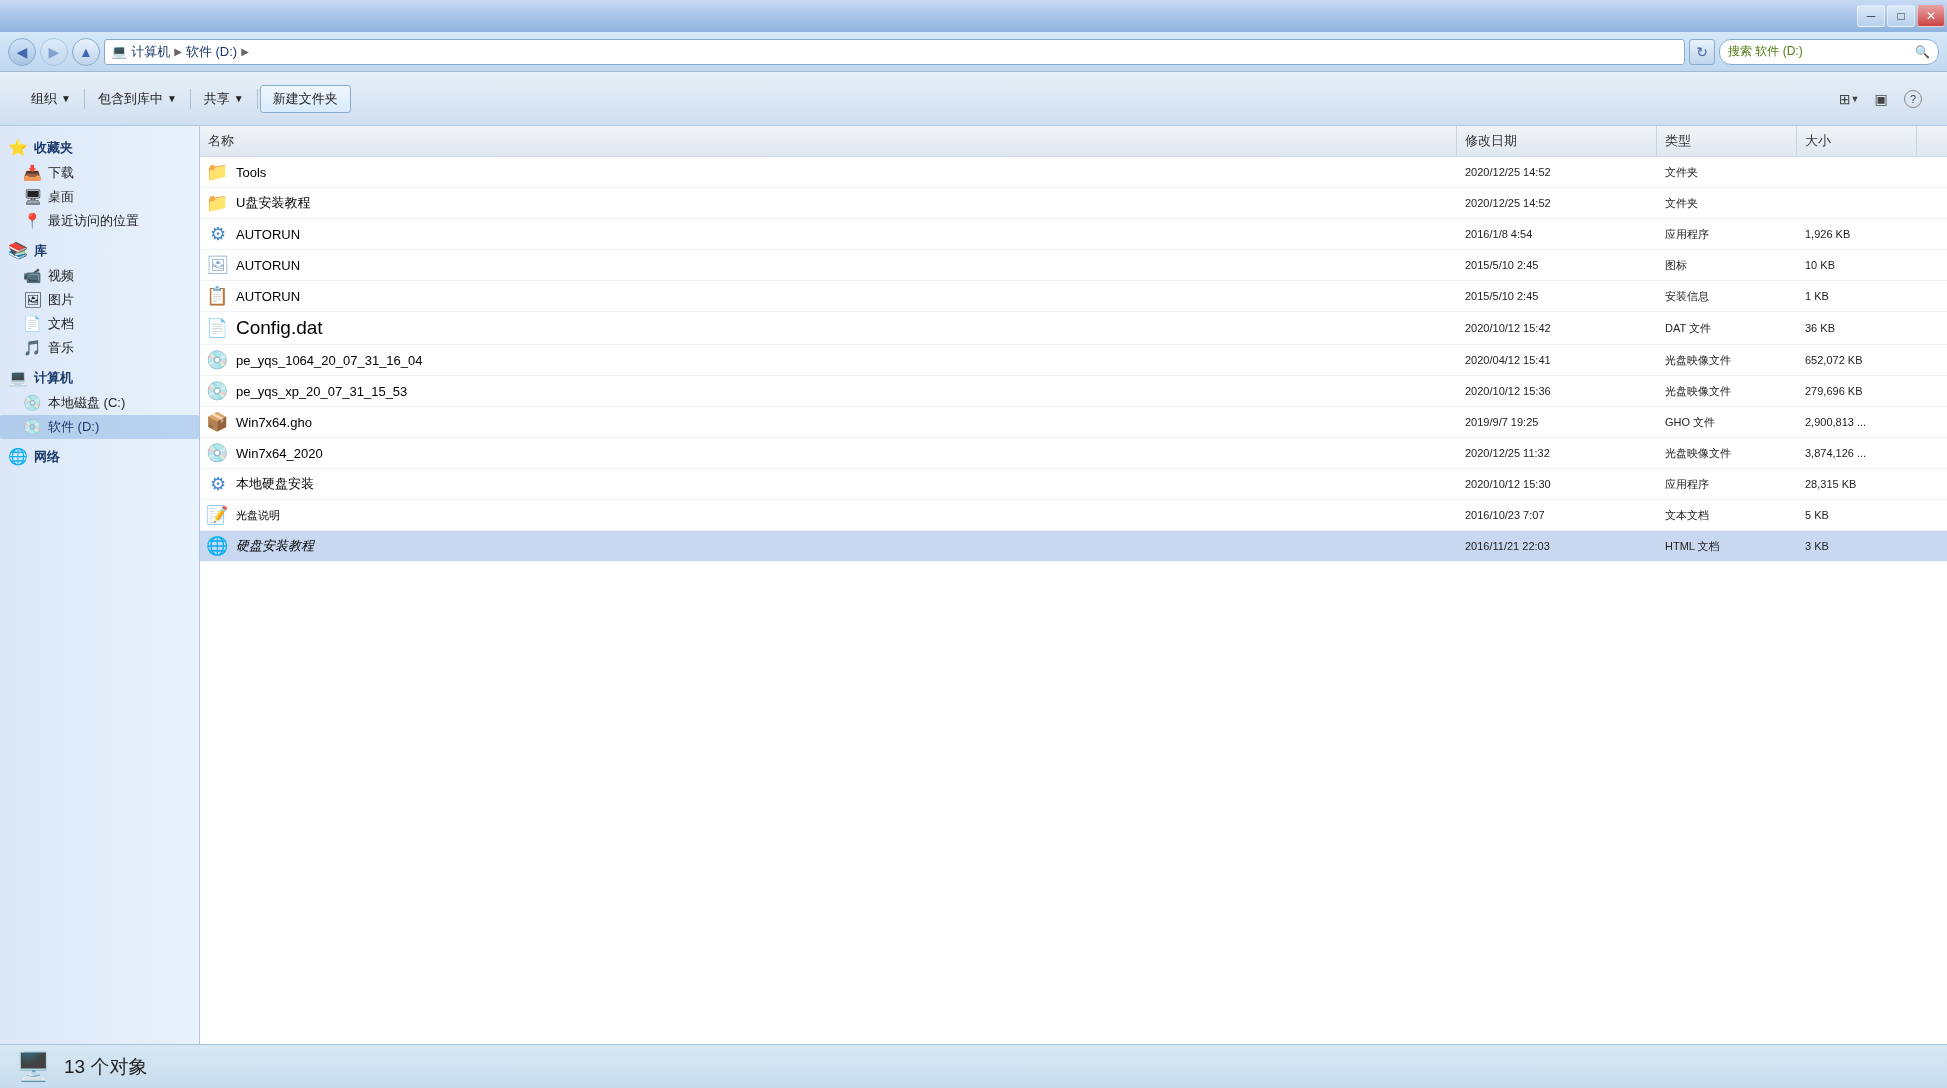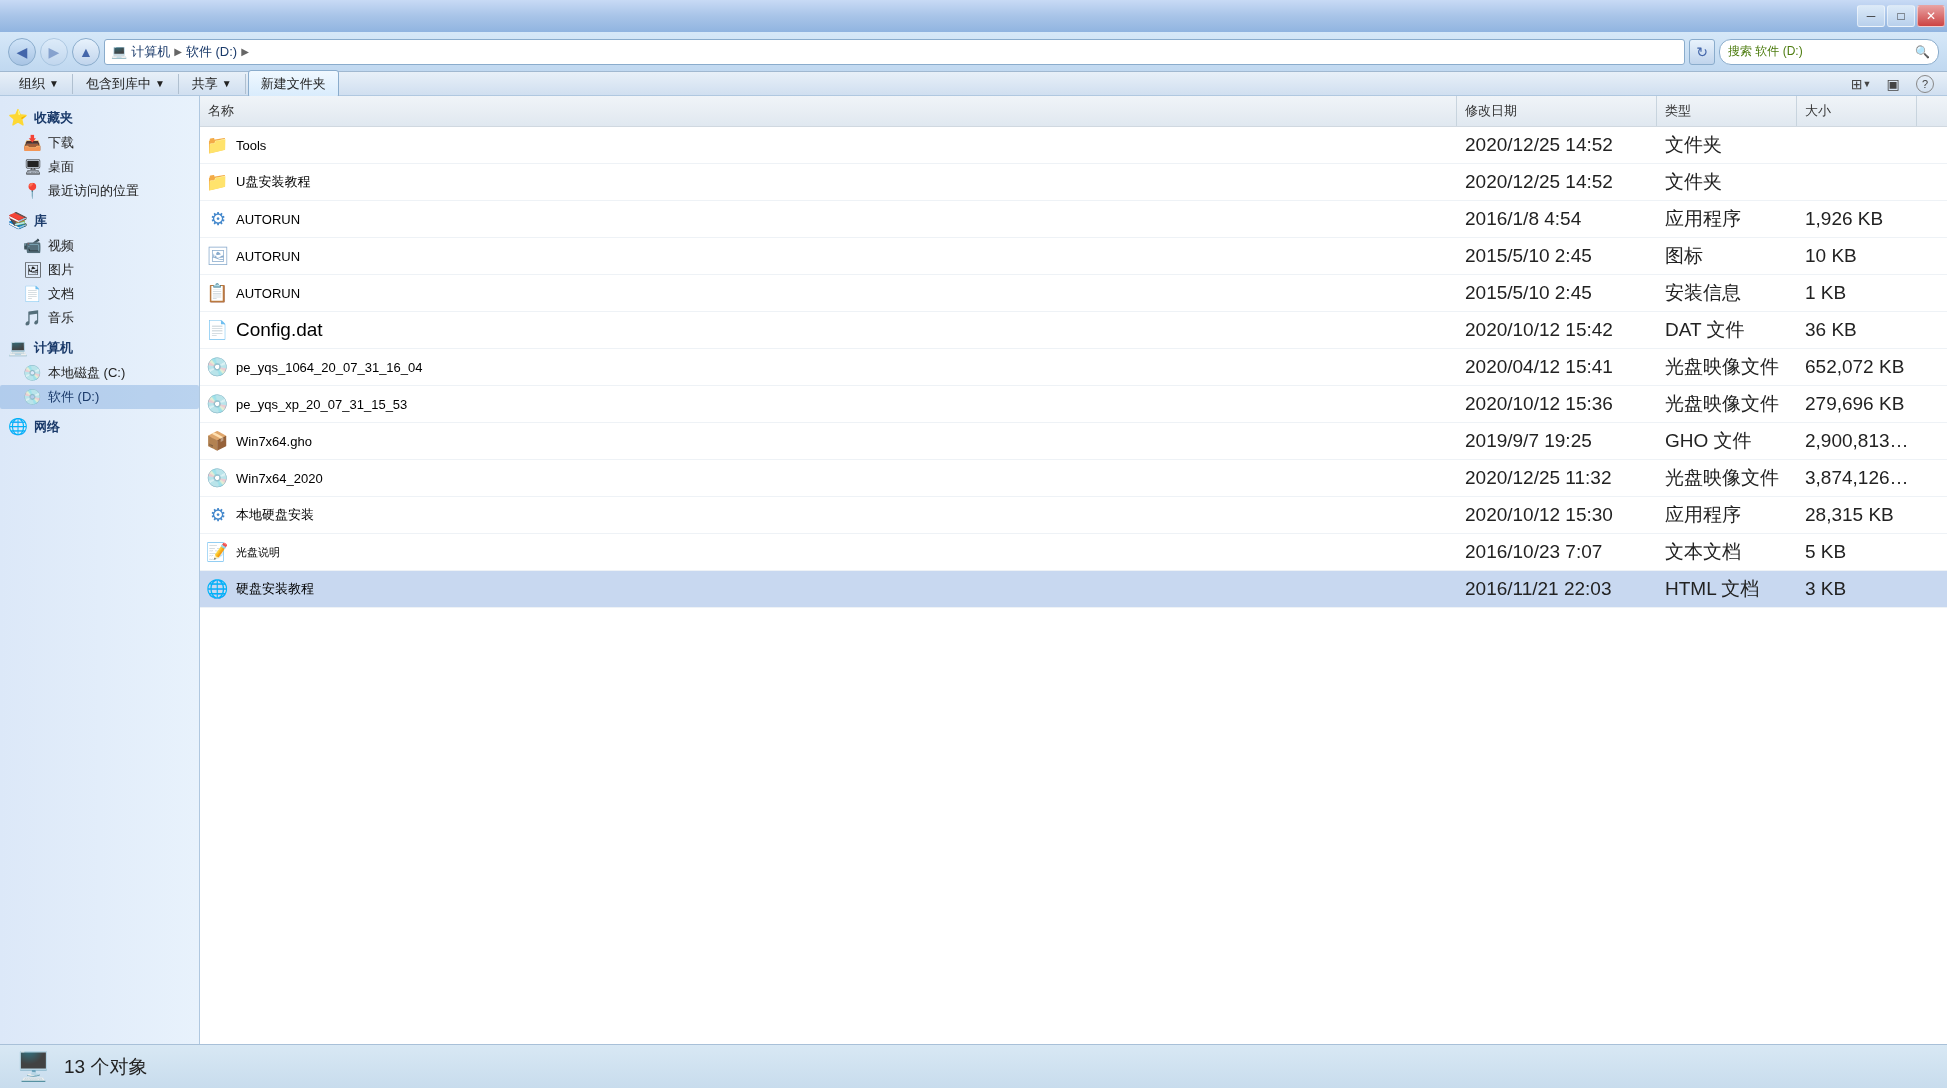--- a/index.html
+++ b/index.html
@@ -122,26 +122,26 @@
       align-items: center;
       padding: 0 8px;
       background: white;
       gap: 4px;
       font-size: 12px;
       color: #888;
     }
 
     
     .toolbar {
-      height: 24px;
+      height: 54px;
       background: linear-gradient(to bottom, #e8f0f8, #d0dff0);
       border-bottom: 1px solid #b0c8e0;
       display: flex;
       align-items: center;
-      padding: 0 8px;
+      padding: 0 20px;
       gap: 0;
       flex-shrink: 0;
     }
     .toolbar-btn {
       height: 28px;
       padding: 0 10px;
       border: 1px solid transparent;
       border-radius: 3px;
       background: transparent;
       cursor: pointer;
@@ -273,21 +273,21 @@
       grid-template-columns: 1fr 200px 140px 120px 30px;
       border-bottom: 1px solid #eef2f6;
       cursor: pointer;
       align-items: center;
     }
     .file-row.selected {
       background: #c8d8f0;
     }
     .file-cell {
       padding: 5px 8px;
-      font-size: 19px;
+      font-size: 11px;
       color: #222;
       white-space: nowrap;
       overflow: hidden;
       text-overflow: ellipsis;
     }
     .file-name-cell {
       display: flex;
       align-items: center;
       gap: 8px;
       padding: 5px 8px;
@@ -596,21 +596,21 @@
         <span style="font-size:11px;">光盘说明</span>
       </div>
       <div class="file-cell">2016/10/23 7:07</div>
       <div class="file-cell">文本文档</div>
       <div class="file-cell file-align-right">5 KB</div>
       <div class="file-cell"></div>
     </div>
         <div class="file-row selected">
       <div class="file-name-cell">
         <div class="file-icon" style="color:#e04444; font-size:18px;">🌐</div>
-        <span style="font-size:13px;">硬盘安装教程</span>
+        <span style="font-size:13px;font-style:italic;">硬盘安装教程</span>
       </div>
       <div class="file-cell">2016/11/21 22:03</div>
       <div class="file-cell">HTML 文档</div>
       <div class="file-cell file-align-right">3 KB</div>
       <div class="file-cell"></div>
     </div>
       </div>
   </div>
 </div>
 

